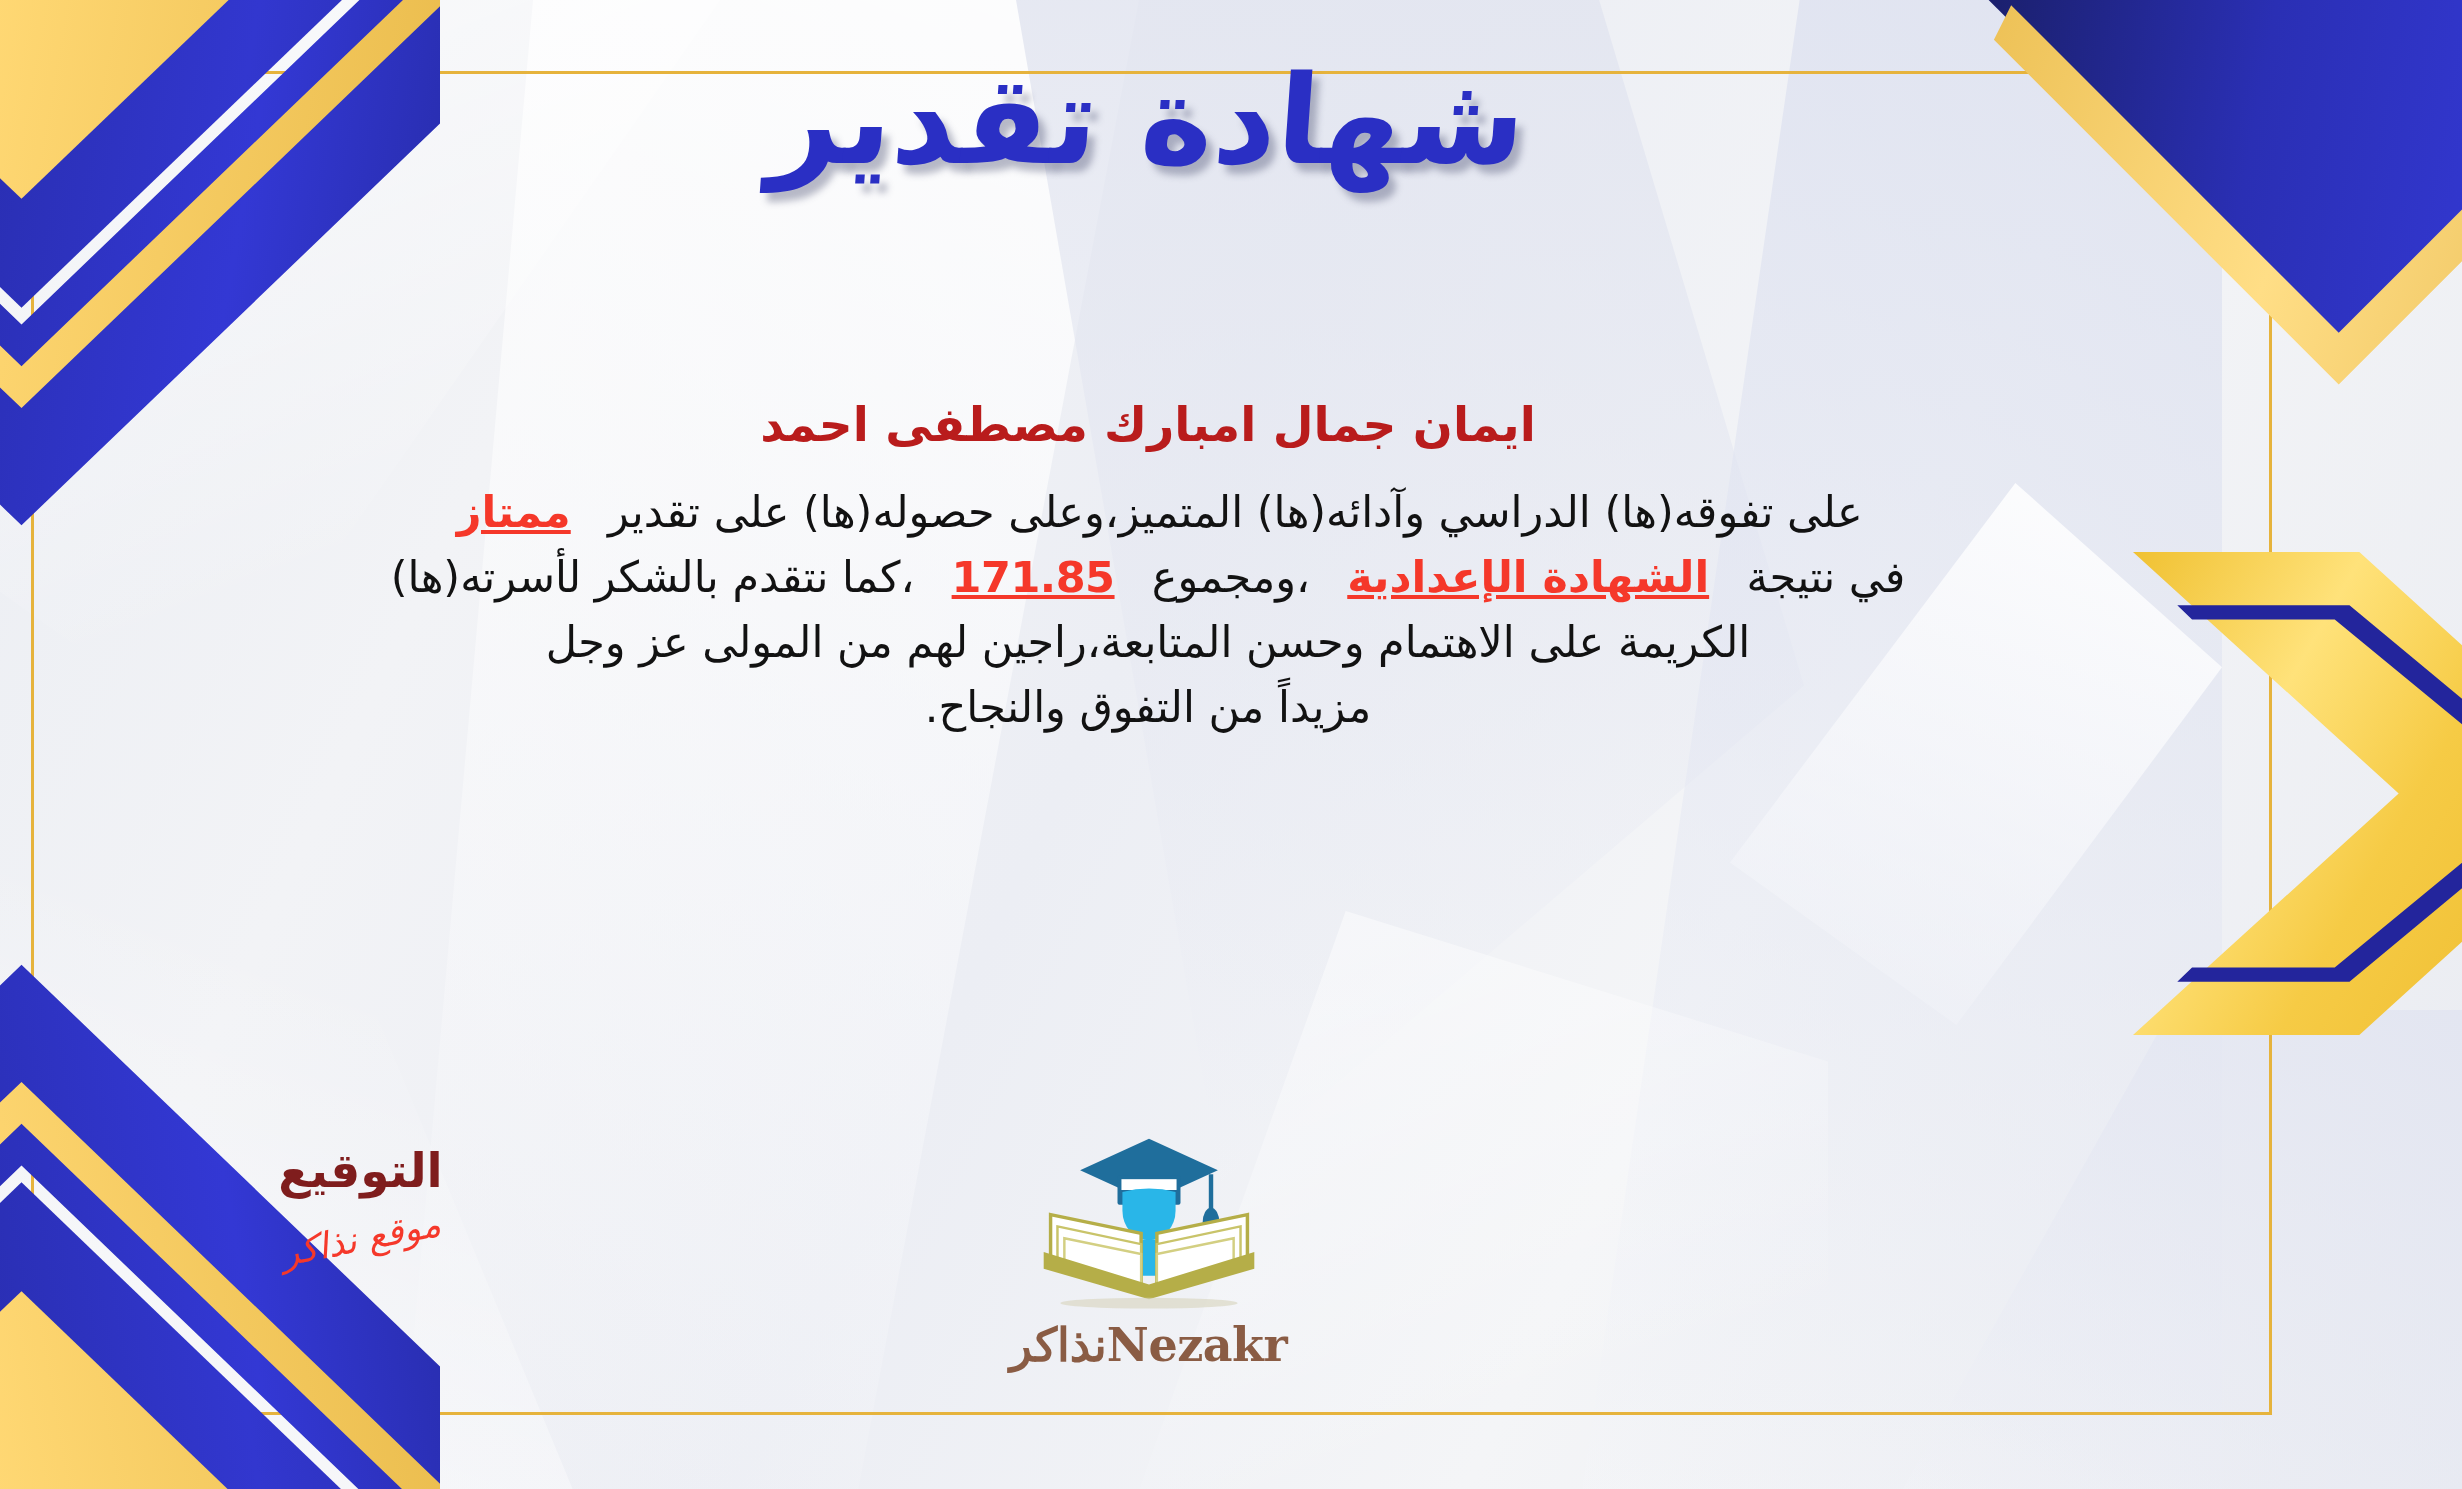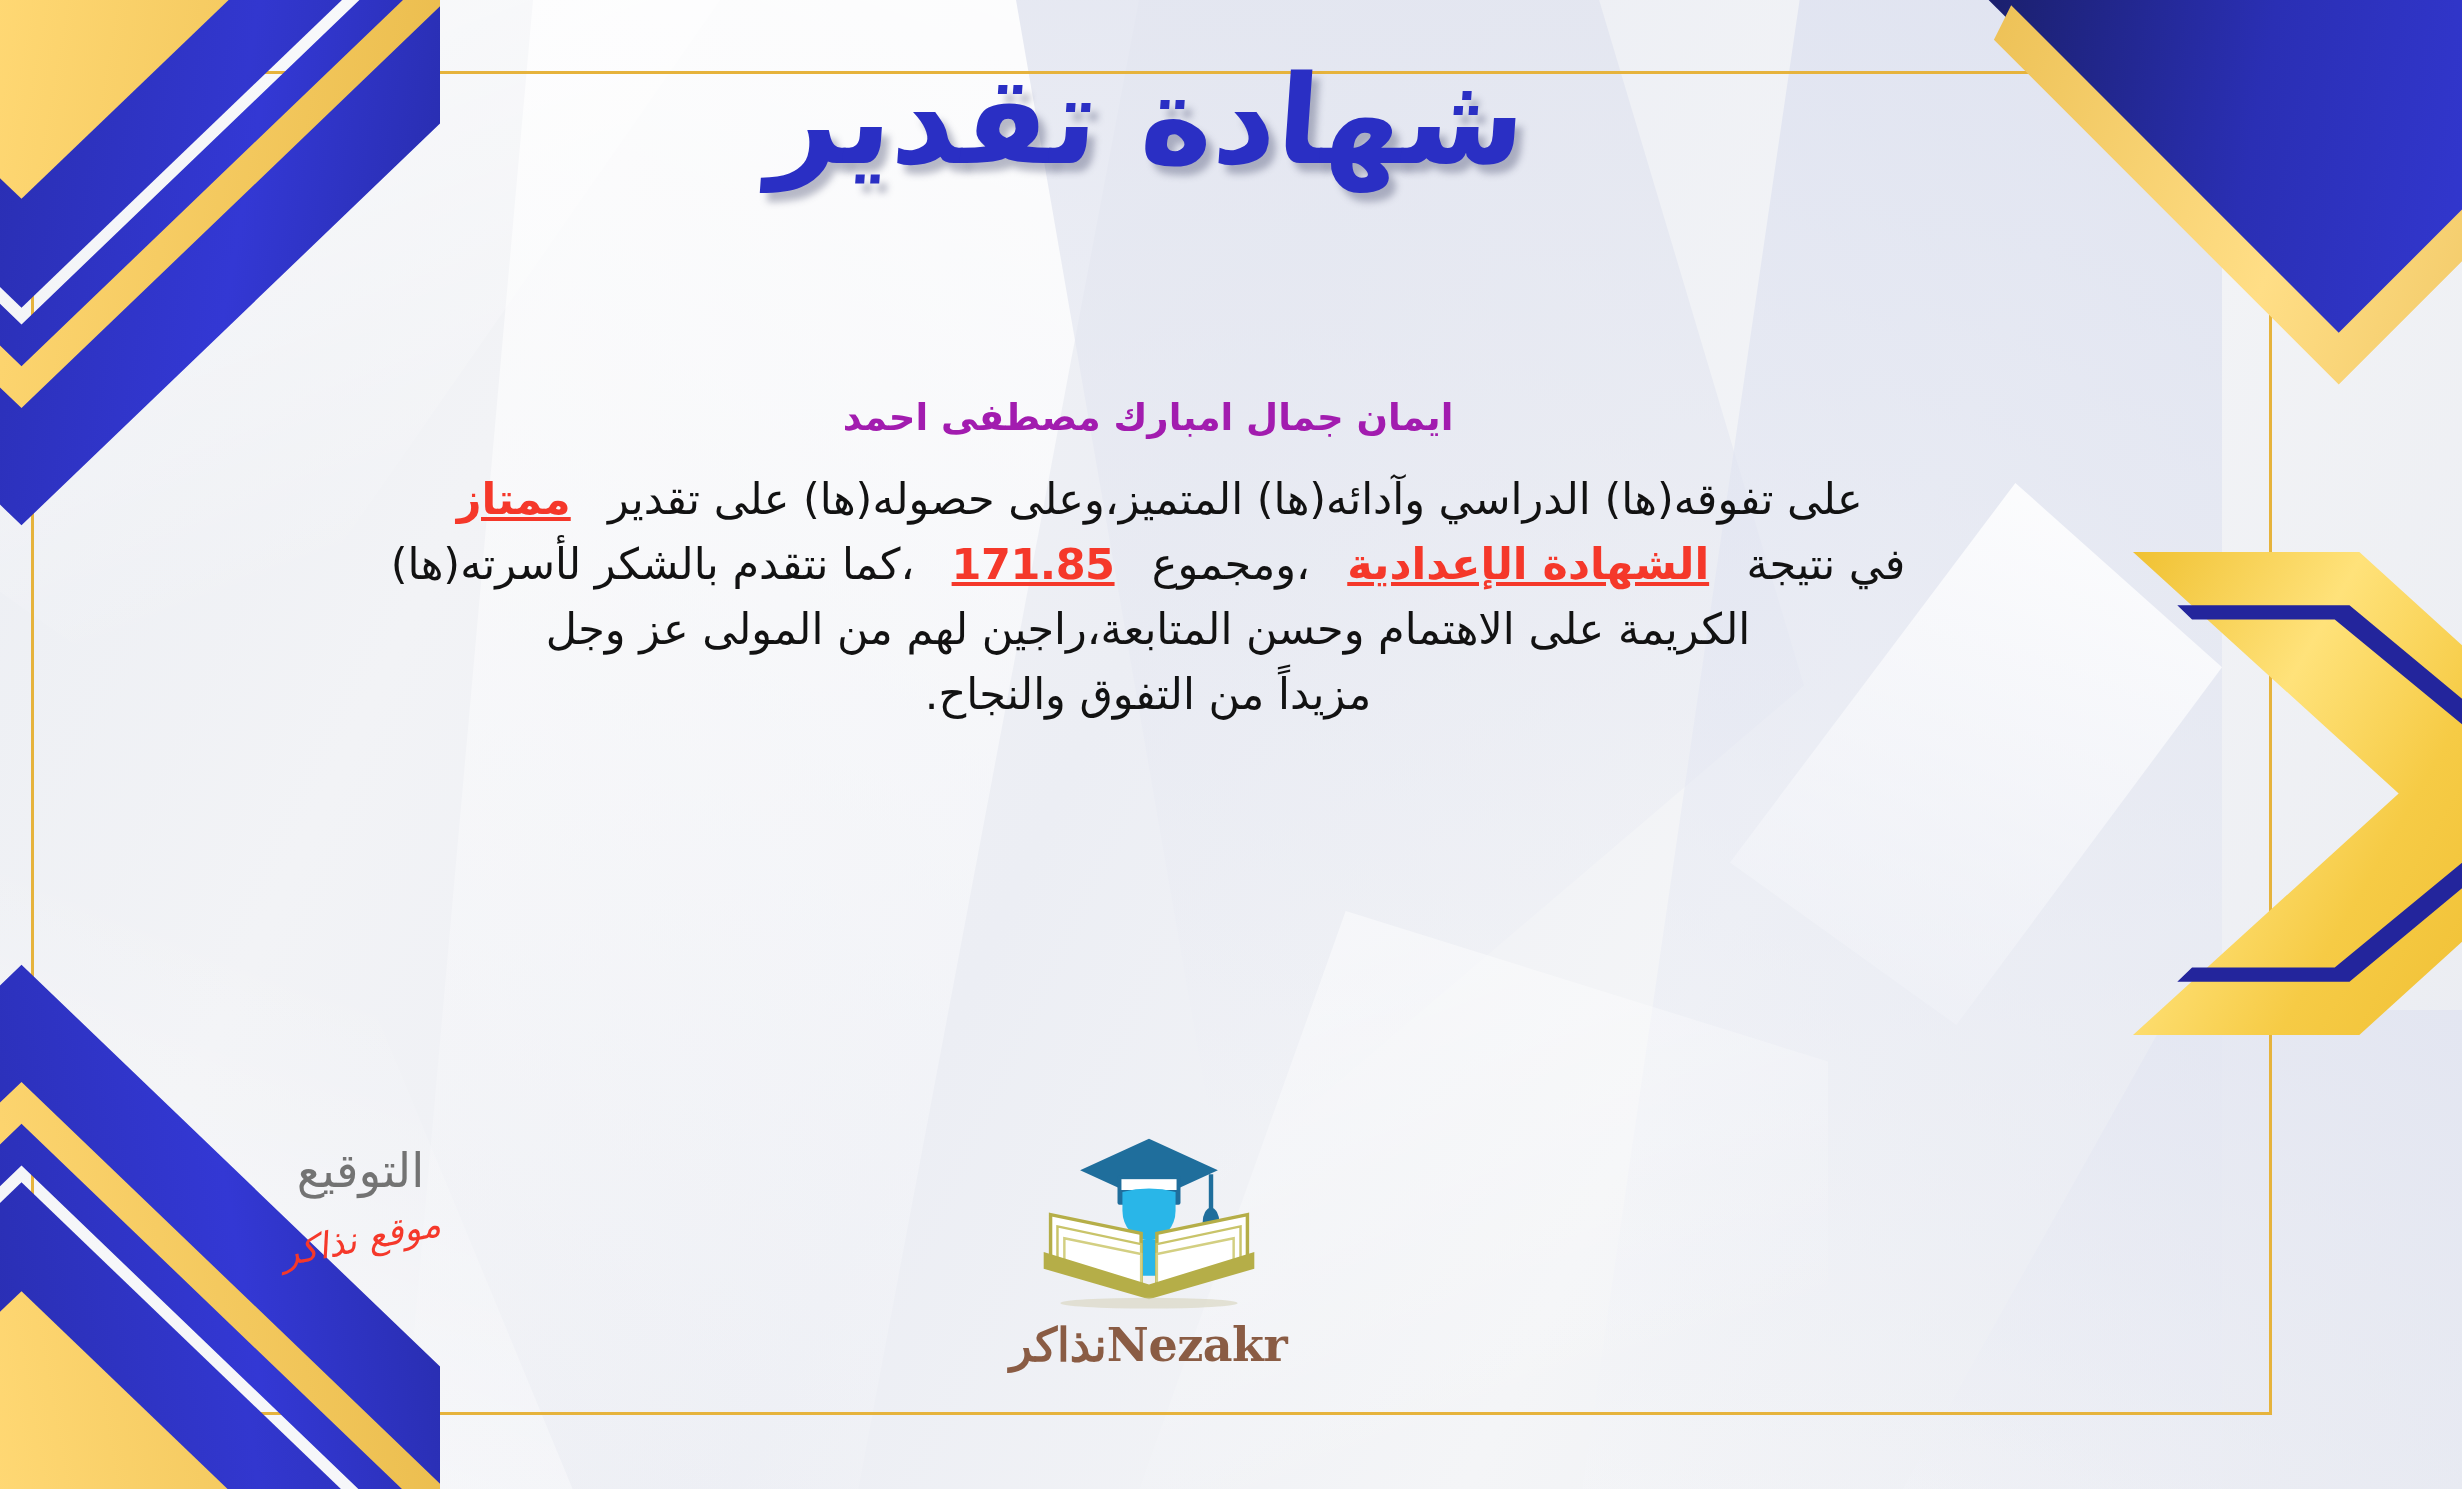--- a/index.html
+++ b/index.html
@@ -135,23 +135,23 @@
     color:#121212;
   }
   .line-greet{
     font-size:47px;
     font-weight:600;
     line-height:1.32;
     margin-bottom:23.6px;
     letter-spacing:-0.5px;
   }
   .line-name{
-    font-size:37px;
+    font-size:47px;
     font-weight:600;
-    color:#a21caf;
+    color:#b91c1c;
     line-height:1.3;
     margin-bottom:26.6px;
     letter-spacing:-0.5px;
   }
   .para{
     font-size:43px;
     font-weight:500;
     line-height:1.42;
     text-align:justify;
     text-align-last:center;
@@ -164,22 +164,22 @@
   
   .sig{
     position:absolute;
     left:374px;
     top:1143px;
     width:305px;
     text-align:center;
   }
   .sig-label{
     font-size:47px;
-    font-weight:400;
-    color:#737373;
+    font-weight:700;
+    color:#7f1d1d;
     letter-spacing:0.5px;
     margin-bottom:19.7px;
   }
   .sig-mark{
     font-family:"DejaVu Serif","Liberation Serif",serif;
     font-size:36px;
     color:#f5382a;
     font-style:italic;
     transform:rotate(-11deg);
     display:inline-block;

